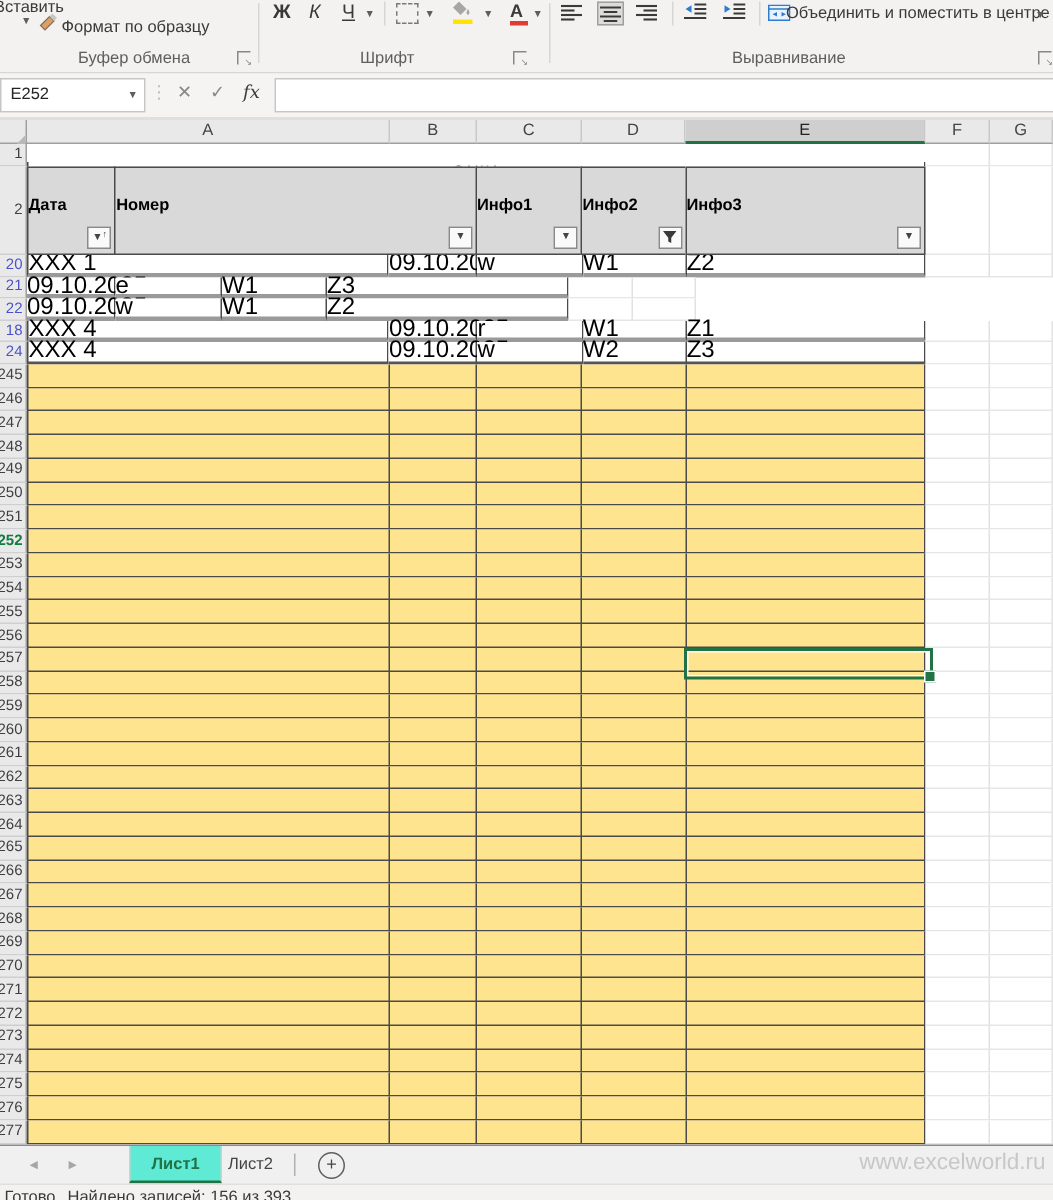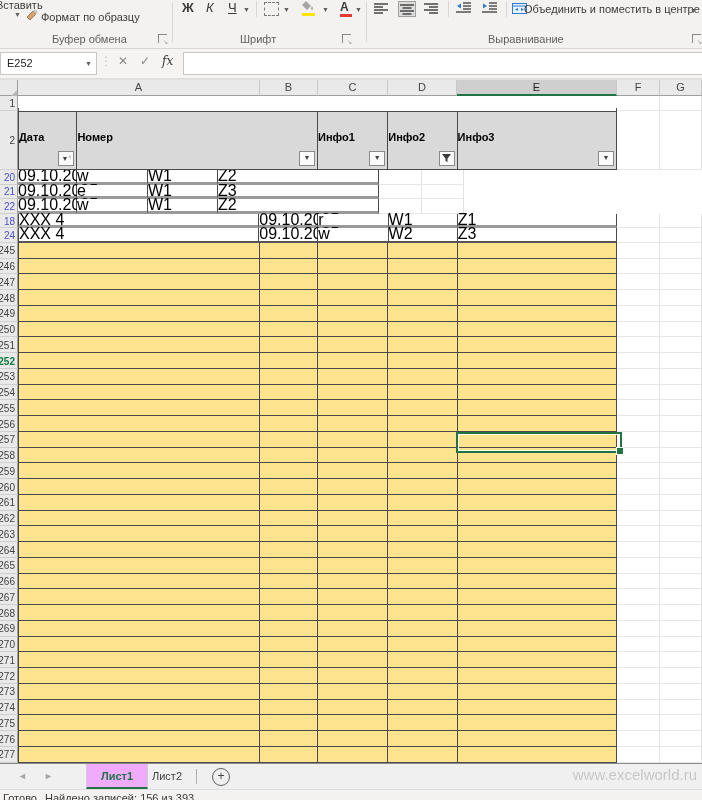--- a/index.html
+++ b/index.html
@@ -59,21 +59,21 @@
   .r-empty{height:15.758px;}
   .ycell{background:#ffe48f;border-right:1px solid #4a4a4a;border-bottom:1px solid #4a4a4a;}
   .ycell.first{border-left:1px solid #4a4a4a;}
   #sel-overlay{position:absolute;left:456px;top:352px;width:162px;height:17px;border:2px solid #217346;
     box-shadow:inset 0 0 0 1px #fffef5;z-index:5;}
   #sel-overlay .handle{position:absolute;right:-4px;bottom:-4px;width:6px;height:6px;background:#217346;border:1px solid #fff;}
   
   #tabbar{position:absolute;left:0;top:763px;width:702px;height:26px;background:#f0f0f0;border-top:1px solid #8a8a8a;}
   .navarr{position:absolute;top:7px;font-size:9px;color:#a8a6a4;}
   .sheettab{position:absolute;top:0;height:25px;padding:0 14px;font-size:11px;line-height:24px;color:#444;}
-  .sheettab.active{background:#f0abfc;border-left:1px solid #d0d0d0;border-right:1px solid #d0d0d0;
+  .sheettab.active{background:#5eead4;border-left:1px solid #d0d0d0;border-right:1px solid #d0d0d0;
     border-bottom:2px solid #217346;color:#217346;font-weight:bold;box-sizing:border-box;}
   #tab-div{position:absolute;left:196px;top:5px;height:15px;width:1px;background:#b0b0b0;}
   #newsheet{position:absolute;left:212px;top:4px;width:16px;height:16px;border:1px solid #5f5f5f;border-radius:50%;
     font-size:12px;line-height:14px;text-align:center;color:#444;}
   #watermark{position:absolute;right:5px;top:766px;font-size:15px;color:#c8c7c6;z-index:6;}
   
   #statusbar{position:absolute;left:0;top:789px;width:702px;height:11px;background:#f3f2f1;border-top:1px solid #e1dfdd;overflow:hidden;}
   #statusbar span{position:absolute;top:2px;font-size:11px;color:#3b3a39;white-space:nowrap;}
   #status-mode{left:3px;}
   #status-filter{left:45px;}
@@ -236,20 +236,21 @@
             </svg>
           </div></div>
         <div class="hcell last" style="width: 160px;">Инфо3<div class="fltbtn">▼</div></div>
         <div class="fgcell" style="width: 43px;"></div>
         <div class="fgcell" style="width: 42px;"></div>
       </div>
       <div class="row r-data">
         <div class="rowhdr">
           <span class="blue">20</span>
         </div>
+        <div class="dcell first" style="width: 242px;">XXX 1</div>
         <div class="dcell" style="width: 58px;">09.10.2025</div>
         <div class="dcell" style="width: 70px;">w</div>
         <div class="dcell" style="width: 69px;">W1</div>
         <div class="dcell" style="width: 160px;">Z2</div>
         <div class="fgcell" style="width: 43px;"></div>
         <div class="fgcell" style="width: 42px;"></div>
       </div>
       <div class="row r-data">
         <div class="rowhdr">
           <span class="blue">21</span>

